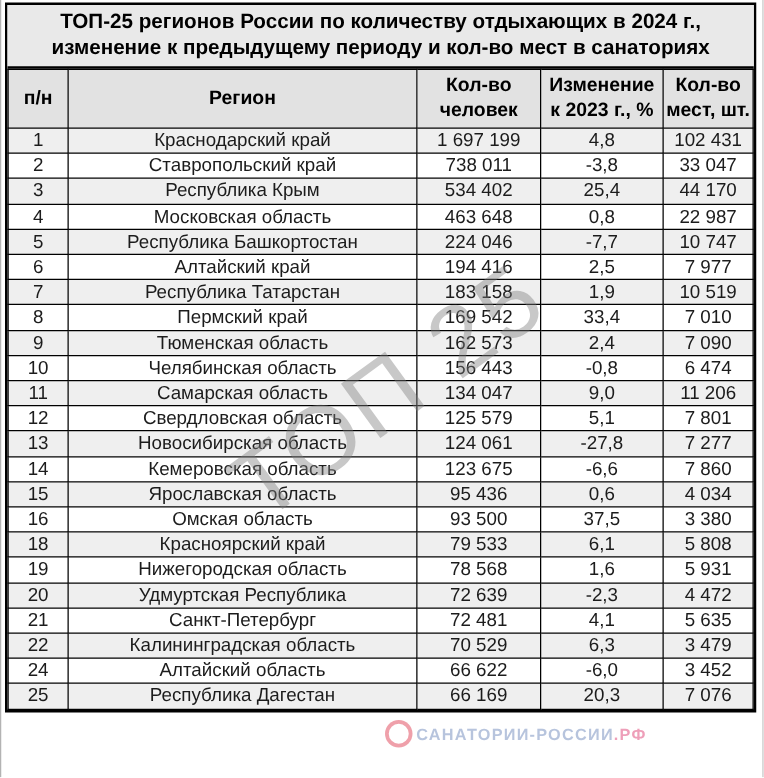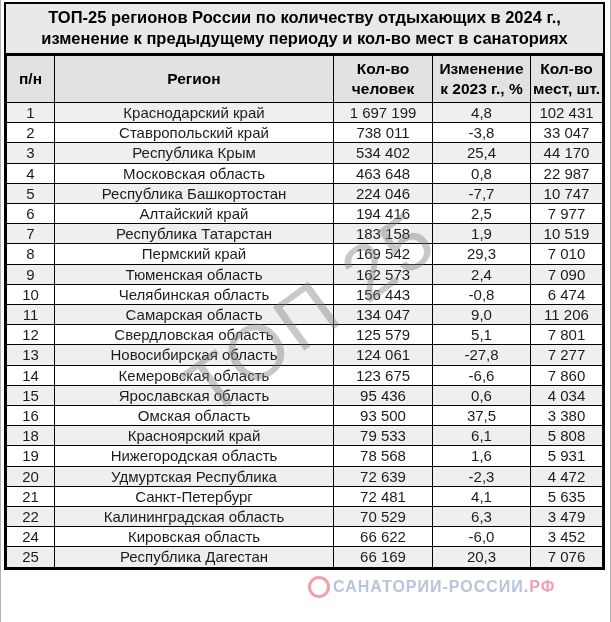--- a/index.html
+++ b/index.html
@@ -112,21 +112,21 @@
   .wm-logo {
     width: 16px;
     height: 16px;
     border: 3px solid rgba(226, 82, 100, 0.55);
     border-radius: 50%;
     background: rgba(255, 255, 255, 0.3);
     flex: 0 0 auto;
   }
   .wm-site .wm-text {
     font-weight: bold;
-    font-size: 16px;
+    font-size: 13px;
     letter-spacing: 1px;
     color: rgba(139, 160, 200, 0.62);
     white-space: nowrap;
   }
   .wm-site .wm-rf {
     color: rgba(232, 122, 158, 0.72);
   }
 </style>
 </head>
 <body>
@@ -199,21 +199,21 @@
             <td class="c1">7</td>
             <td class="c2">Республика Татарстан</td>
             <td class="c3">183 158</td>
             <td class="c4">1,9</td>
             <td class="c5">10 519</td>
           </tr>
           <tr>
             <td class="c1">8</td>
             <td class="c2">Пермский край</td>
             <td class="c3">169 542</td>
-            <td class="c4">29,3</td>
+            <td class="c4">33,4</td>
             <td class="c5">7 010</td>
           </tr>
           <tr>
             <td class="c1">9</td>
             <td class="c2">Тюменская область</td>
             <td class="c3">162 573</td>
             <td class="c4">2,4</td>
             <td class="c5">7 090</td>
           </tr>
           <tr>
@@ -295,21 +295,21 @@
           </tr>
           <tr>
             <td class="c1">22</td>
             <td class="c2">Калининградская область</td>
             <td class="c3">70 529</td>
             <td class="c4">6,3</td>
             <td class="c5">3 479</td>
           </tr>
           <tr>
             <td class="c1">24</td>
-            <td class="c2">Кировская область</td>
+            <td class="c2">Алтайский область</td>
             <td class="c3">66 622</td>
             <td class="c4">-6,0</td>
             <td class="c5">3 452</td>
           </tr>
           <tr>
             <td class="c1">25</td>
             <td class="c2">Республика Дагестан</td>
             <td class="c3">66 169</td>
             <td class="c4">20,3</td>
             <td class="c5">7 076</td>

